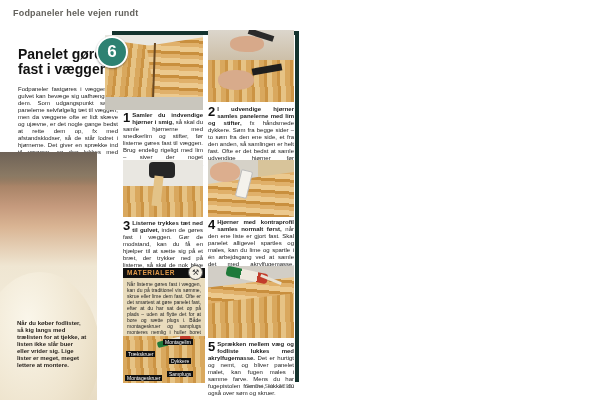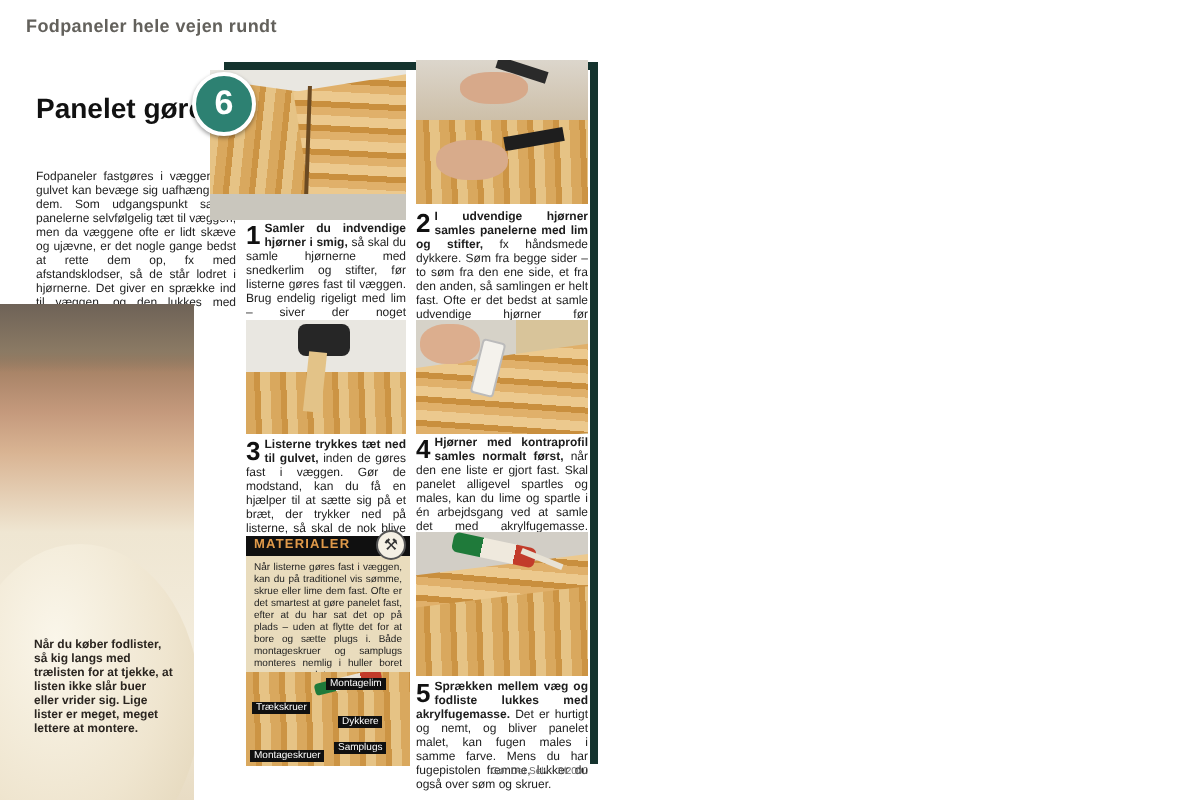--- a/index.html
+++ b/index.html
@@ -60,20 +60,21 @@
 
   <div class="abs kicker">Fodpaneler hele vejen rundt</div>
 
   <div class="abs topbar"></div>
   <div class="abs sidebar"></div>
 
   <div class="abs badge">6</div>
 
   <div class="abs headline">
     <div>Panelet gøres</div>
+    <div>fast i væggen</div>
   </div>
 
   <div class="abs intro">Fodpaneler fastgøres i væggen, så gulvet kan bevæge sig uafhængigt af dem. Som udgangspunkt sættes panelerne selvfølgelig tæt til væggen, men da væggene ofte er lidt skæve og ujævne, er det nogle gange bedst at rette dem op, fx med afstandsklodser, så de står lodret i hjørnerne. Det giver en sprække ind til væggen, og den lukkes med fugemasse.</div>
 
   <div class="abs photo" style="left:105px;top:35px;width:98px;height:75px;">
     <div class="abs wall" style="left:0;top:0;width:98px;height:18px;"></div>
     <div class="abs wood" style="left:-8px;top:8px;width:62px;height:58px;transform:rotate(8deg);"></div>
     <div class="abs wood2" style="left:46px;top:6px;width:60px;height:60px;transform:rotate(-9deg);"></div>
     <div class="abs" style="left:48px;top:8px;width:2px;height:56px;background:#6b4a22;transform:rotate(2deg);"></div>
     <div class="abs floorgray" style="left:0;top:62px;width:98px;height:13px;"></div>

